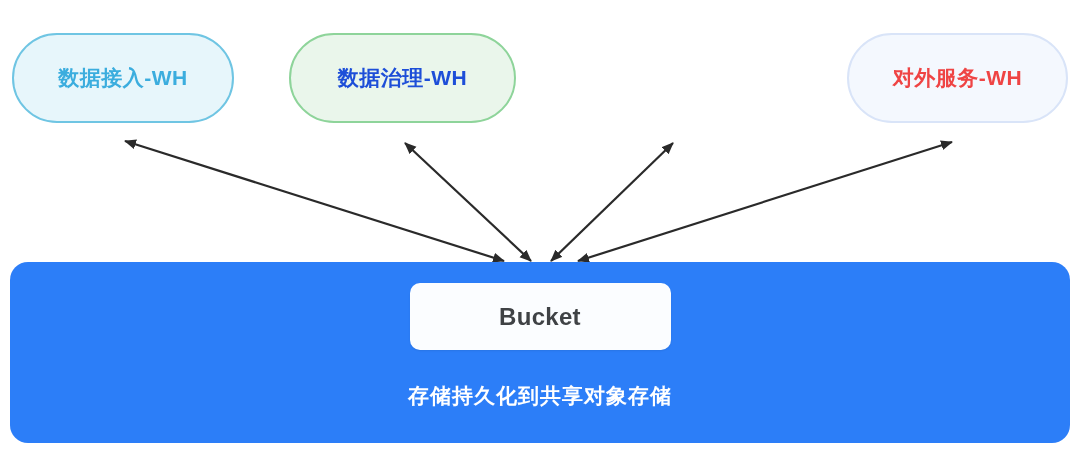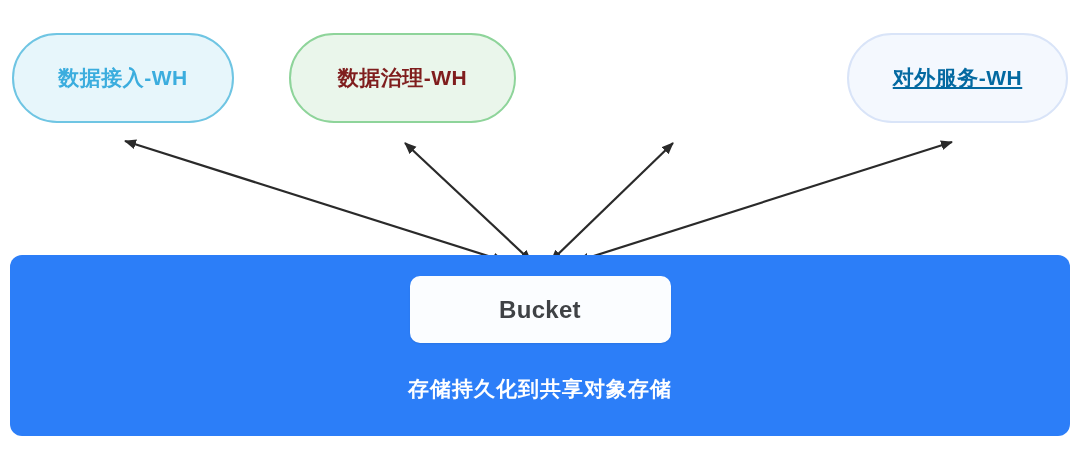--- a/index.html
+++ b/index.html
@@ -44,24 +44,24 @@
     top: 0;
     width: 1080px;
     height: 464px;
     pointer-events: none;
   }
 
   
   .storage {
     position: absolute;
     left: 10px;
-    top: 255px;
+    top: 262px;
     width: 1060px;
     height: 181px;
-    border-radius: 12px;
+    border-radius: 18px;
     display: flex;
     flex-direction: column;
     align-items: center;
     box-sizing: border-box;
   }
   .bucket {
     margin-top: 21px;
     width: 261px;
     height: 67px;
     border-radius: 10px;
@@ -83,24 +83,24 @@
   }
 </style>
 </head>
 <body>
 
 <div class="canvas">
 
   <div class="pill pill-0" style="background: rgb(231, 246, 251); border-color: rgb(111, 197, 227); color: rgb(59, 173, 222);">
     <span>数据接入-WH</span>
   </div>
-  <div class="pill pill-1" style="background: rgb(234, 246, 235); border-color: rgb(142, 212, 154); color: #7f1d1d;">
+  <div class="pill pill-1" style="background: rgb(234, 246, 235); border-color: rgb(142, 212, 154); color: #1d4ed8;">
     <span>数据治理-WH</span>
   </div>
-  <div class="pill pill-3" style="background: rgb(244, 248, 254); border-color: rgb(217, 228, 248); color: #0369a1; text-decoration: underline;">
+  <div class="pill pill-3" style="background: rgb(244, 248, 254); border-color: rgb(217, 228, 248); color: #ef4444;">
     <span>对外服务-WH</span>
   </div>
 
   <svg id="arrows" viewBox="0 0 1080 464" xmlns="http://www.w3.org/2000/svg">
     <defs>
       <marker id="ah" markerUnits="userSpaceOnUse" markerWidth="14" markerHeight="12" refX="11" refY="5" orient="auto-start-reverse">
         <path id="ah-path" d="M0,0 L12,5 L0,10 z" fill="#2a2a2a"></path>
       </marker>
     </defs>
   <line x1="125" y1="141" x2="504" y2="261" stroke="#2a2a2a" stroke-width="2.2" marker-start="url(#ah)" marker-end="url(#ah)"></line>

